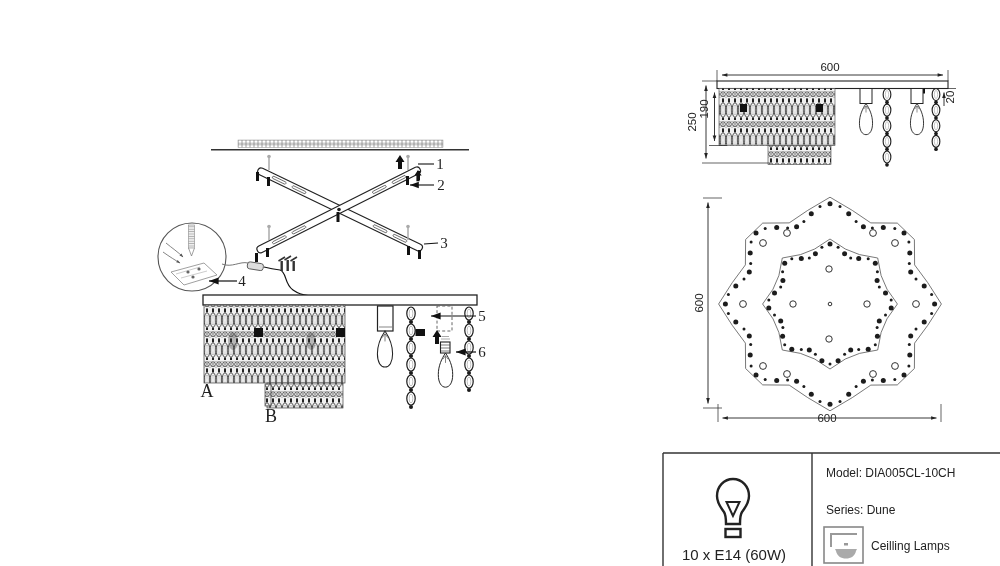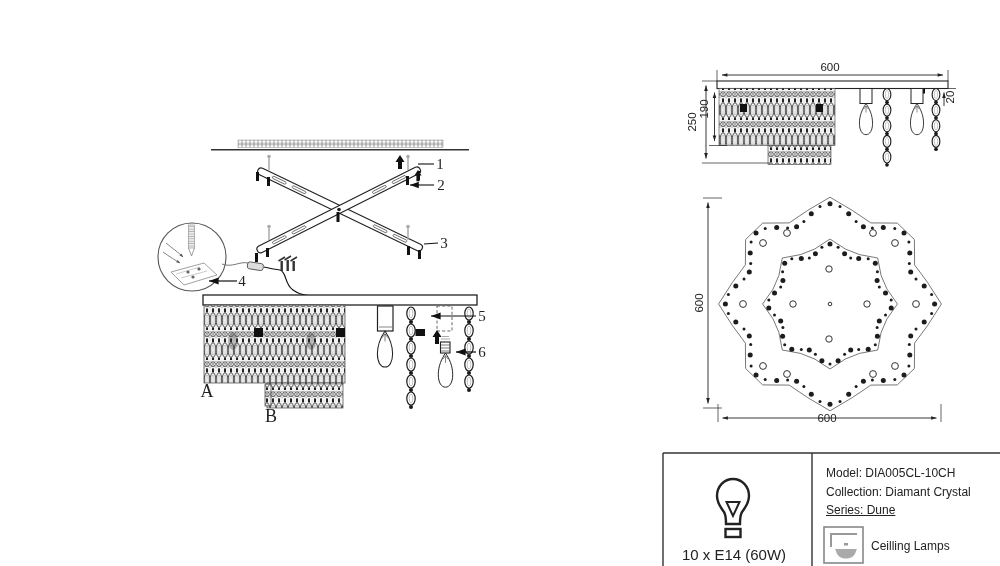--- a/index.html
+++ b/index.html
@@ -413,17 +413,16 @@
 
 <span class="txt dim" style="left:810px;top:61px;width:40px;">600</span>
 <span class="txt dim vdim" style="left:677px;top:116px;width:30px;">250</span>
 <span class="txt dim vdim" style="left:689px;top:103px;width:30px;">190</span>
 <span class="txt dim vdim" style="left:938px;top:91px;width:24px;">20</span>
 <span class="txt dim vdim" style="left:684px;top:297px;width:30px;">600</span>
 <span class="txt dim" style="left:807px;top:412px;width:40px;">600</span>
 
 <span class="txt bulbspec" style="left:669px;top:546px;width:130px;">10 x E14 (60W)</span>
 <span class="txt spec" style="left:826px;top:466px;">Model: DIA005CL-10CH</span>
-<span class="txt spec" style="left:826px;top:485px;">Collection: Diamant Crystal</span>
-<span class="txt spec" style="left:826px;top:503px;text-decoration:underline;">Series: Dune</span>
+<span class="txt spec" style="left:826px;top:503px;">Series: Dune</span>
 <span class="txt spec" style="left:871px;top:539px;">Ceilling Lamps</span>
 
 </div>
 
 </body></html>

